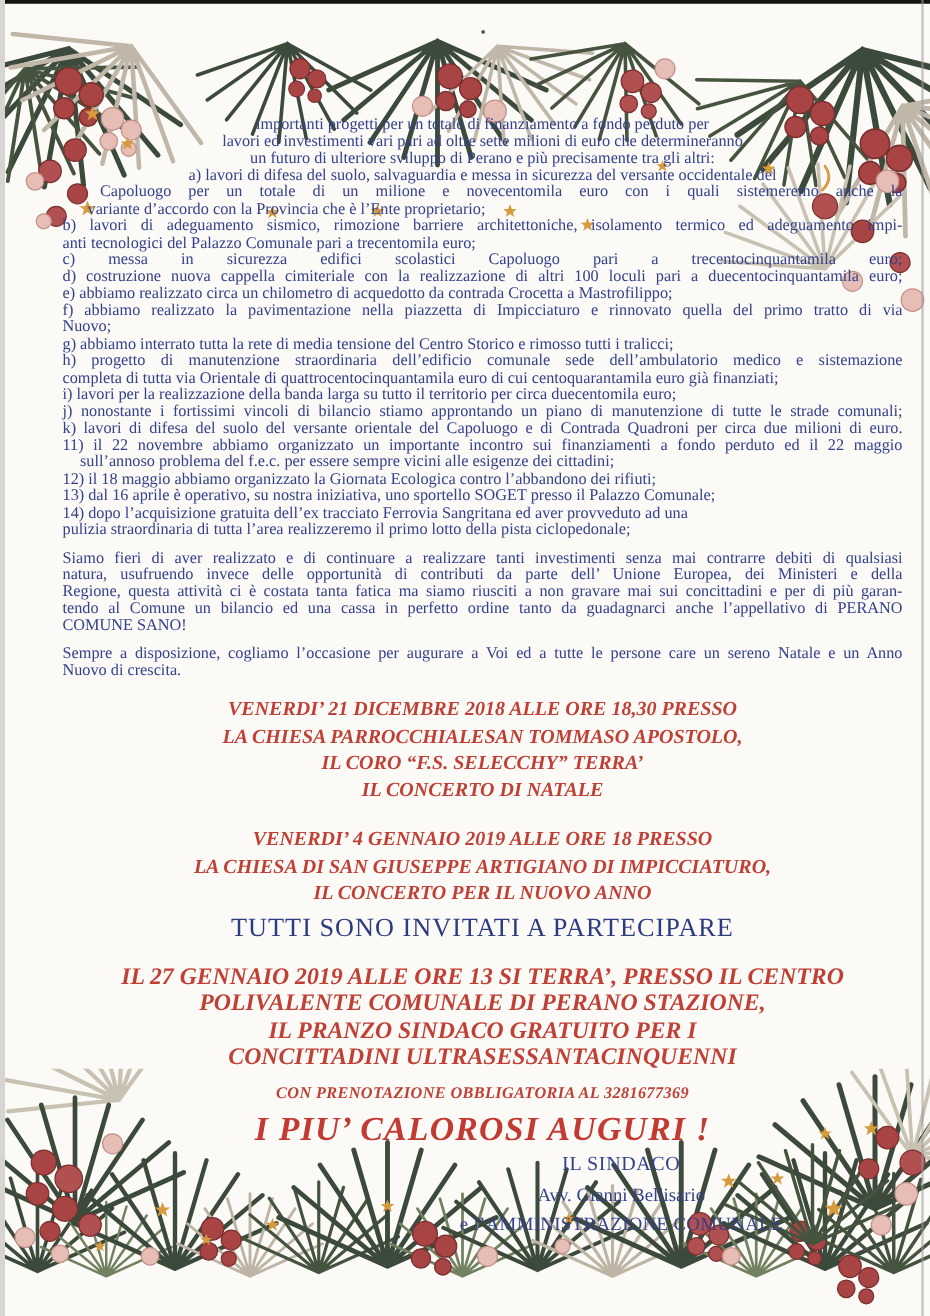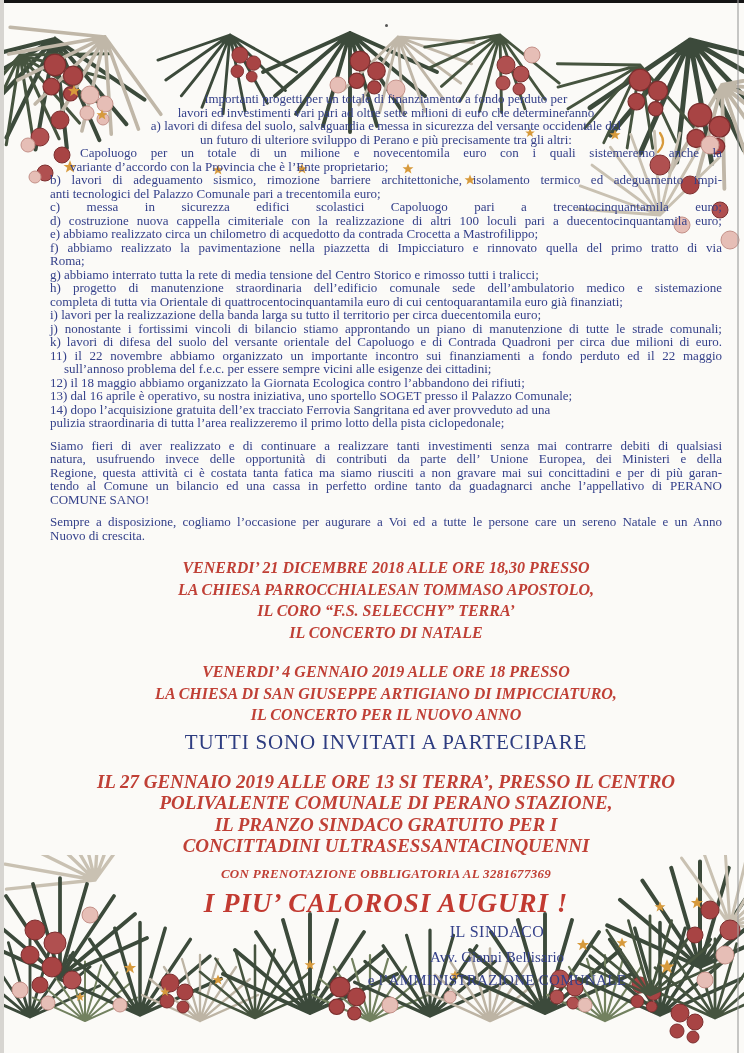--- a/index.html
+++ b/index.html
@@ -205,31 +205,31 @@
   <use href="#st2" transform="translate(622,88) scale(0.8)" fill="#d79a3c"></use>
   <use href="#st2" transform="translate(667,112) scale(1.1)" fill="#d79a3c"></use>
   <use href="#st2" transform="translate(310,110) scale(0.8)" fill="#d79a3c"></use>
   <use href="#st2" transform="translate(455,120) scale(0.7)" fill="#d79a3c"></use>
 </svg>
 
 <div class="page-text">
 
   <div class="bl c">importanti progetti per un totale di finanziamento a fondo perduto per</div>
   <div class="bl c">lavori ed investimenti vari pari ad oltre sette milioni di euro che determineranno</div>
+  <div class="bl c">un futuro di ulteriore sviluppo di Perano e più precisamente tra gli altri:</div>
   <div class="bl c">a) lavori di difesa del suolo, salvaguardia e messa in sicurezza del versante occidentale del</div>
-  <div class="bl c">un futuro di ulteriore sviluppo di Perano e più precisamente tra gli altri:</div>
   <div class="bl j ind30">Capoluogo per un totale di un milione e novecentomila euro con i quali sistemeremo anche la</div>
   <div class="bl l ind20">variante d’accordo con la Provincia che è l’Ente proprietario;</div>
   <div class="bl j">b) lavori di adeguamento sismico, rimozione barriere architettoniche, isolamento termico ed adeguamento impi-</div>
   <div class="bl l">anti tecnologici del Palazzo Comunale pari a trecentomila euro;</div>
   <div class="bl j">c) messa in sicurezza edifici scolastici Capoluogo pari a trecentocinquantamila euro;</div>
   <div class="bl j">d) costruzione nuova cappella cimiteriale con la realizzazione di altri 100 loculi pari a duecentocinquantamila euro;</div>
   <div class="bl l">e) abbiamo realizzato circa un chilometro di acquedotto da contrada Crocetta a Mastrofilippo;</div>
   <div class="bl j">f) abbiamo realizzato la pavimentazione nella piazzetta di Impicciaturo e rinnovato quella del primo tratto di via</div>
-  <div class="bl l">Roma;</div>
+  <div class="bl l">Nuovo;</div>
   <div class="bl l">g) abbiamo interrato tutta la rete di media tensione del Centro Storico e rimosso tutti i tralicci;</div>
   <div class="bl j">h) progetto di manutenzione straordinaria dell’edificio comunale sede dell’ambulatorio medico e sistemazione</div>
   <div class="bl l">completa di tutta via Orientale di quattrocentocinquantamila euro di cui centoquarantamila euro già finanziati;</div>
   <div class="bl l">i) lavori per la realizzazione della banda larga su tutto il territorio per circa duecentomila euro;</div>
   <div class="bl j">j) nonostante i fortissimi vincoli di bilancio stiamo approntando un piano di manutenzione di tutte le strade comunali;</div>
   <div class="bl j">k) lavori di difesa del suolo del versante orientale del Capoluogo e di Contrada Quadroni per circa due milioni di euro.</div>
   <div class="bl j">11) il 22 novembre abbiamo organizzato un importante incontro sui finanziamenti a fondo perduto ed il 22 maggio</div>
   <div class="bl l ind14">sull’annoso problema del f.e.c. per essere sempre vicini alle esigenze dei cittadini;</div>
   <div class="bl l">12) il 18 maggio abbiamo organizzato la Giornata Ecologica contro l’abbandono dei rifiuti;</div>
   <div class="bl l">13) dal 16 aprile è operativo, su nostra iniziativa, uno sportello SOGET presso il Palazzo Comunale;</div>

